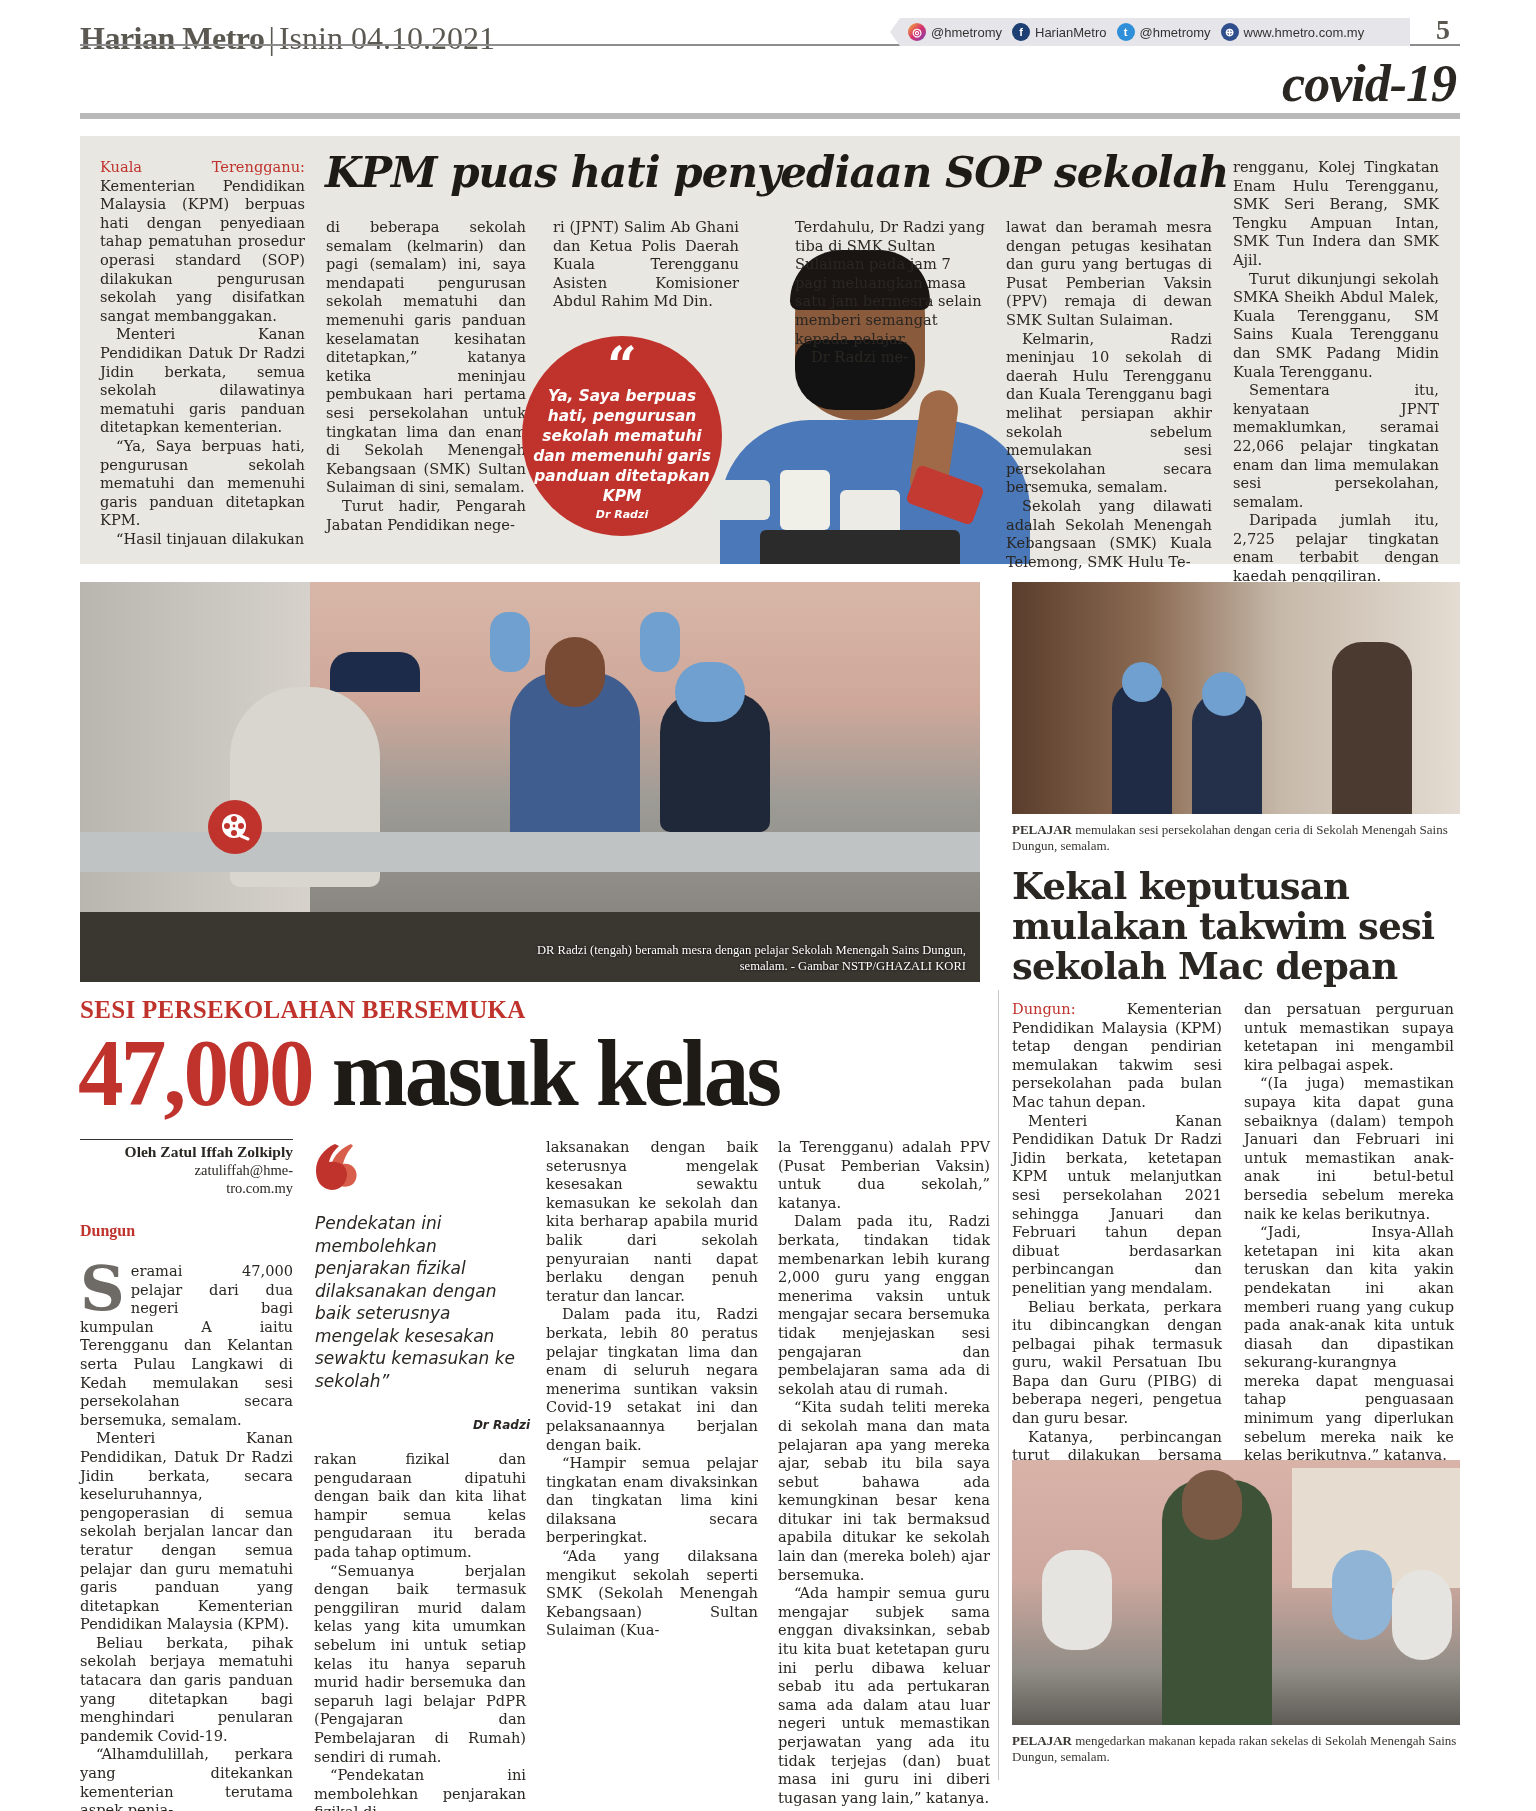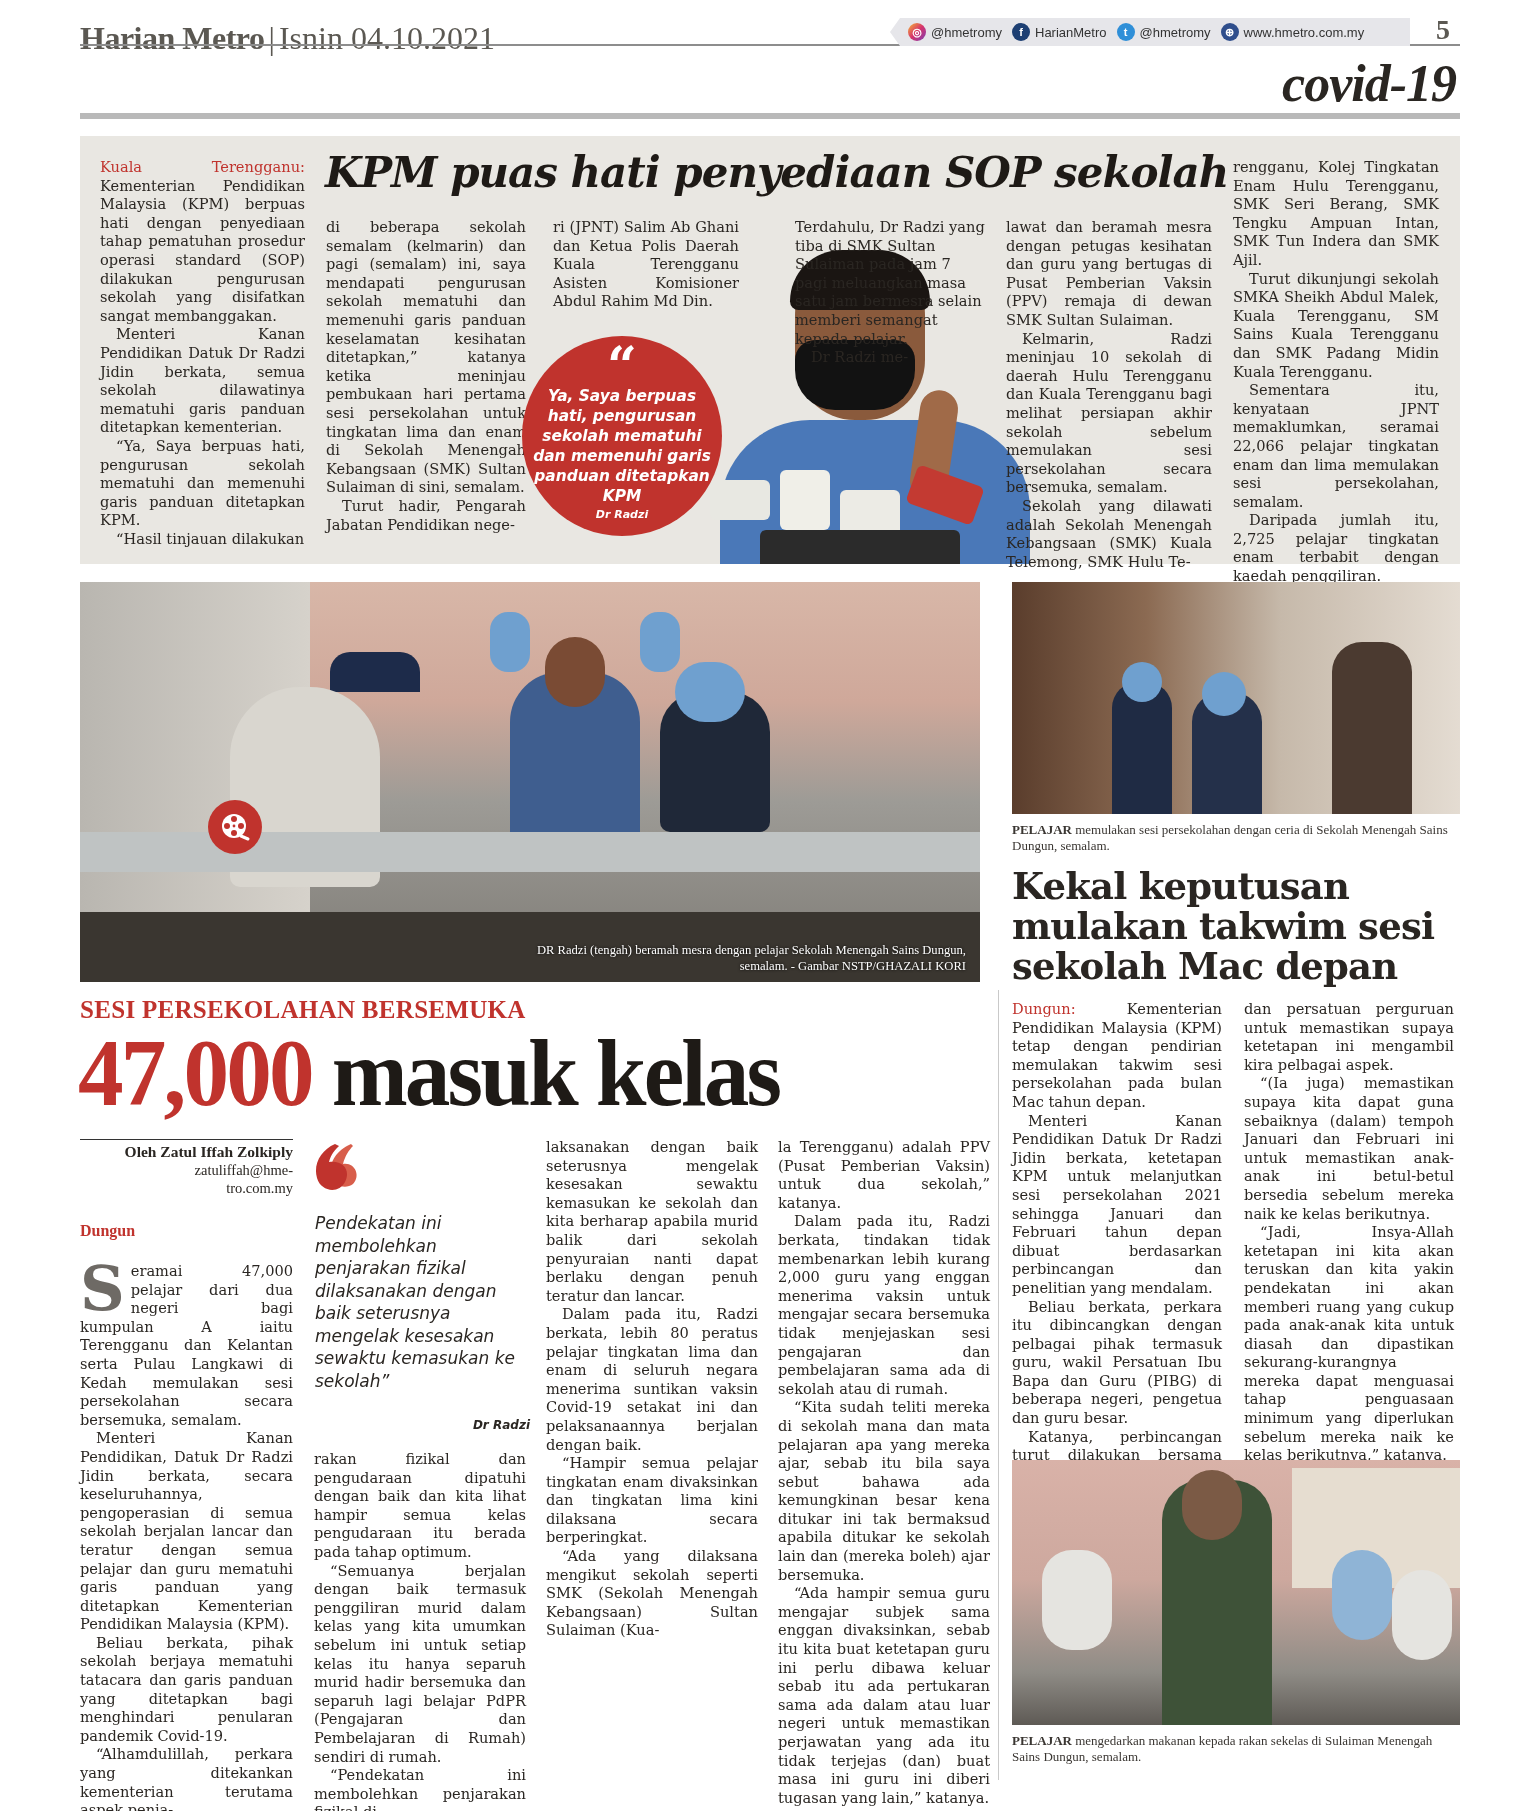--- a/index.html
+++ b/index.html
@@ -205,21 +205,21 @@
 
 <div class="photo" style="left:1012px;top:1460px;width:448px;height:265px;background:linear-gradient(180deg,#d9b2a8 0%,#cda89e 45%,#8f8c86 80%,#5e5a55 100%);">
   <div style="position:absolute;left:280px;top:8px;width:168px;height:120px;background:#e6ddd0;"></div>
   <div style="position:absolute;left:150px;top:20px;width:110px;height:245px;background:#3e5238;border-radius:40px 40px 0 0;"></div>
   <div style="position:absolute;left:170px;top:10px;width:60px;height:70px;background:#7b5a45;border-radius:30px;"></div>
   <div style="position:absolute;left:30px;top:90px;width:70px;height:100px;background:#e5e4e0;border-radius:30px;"></div>
   <div style="position:absolute;left:320px;top:90px;width:60px;height:90px;background:#8fb4d6;border-radius:30px;"></div>
   <div style="position:absolute;left:380px;top:110px;width:60px;height:90px;background:#e5e4e0;border-radius:30px;"></div>
 </div>
 <div class="caption" style="left:1012px;top:1733px;width:448px;">
-  <b>PELAJAR</b><span> mengedarkan makanan kepada rakan sekelas di Sulaiman Menengah Sains Dungun, semalam.</span>
+  <b>PELAJAR</b><span> mengedarkan makanan kepada rakan sekelas di Sekolah Menengah Sains Dungun, semalam.</span>
 </div>
 
 <div id="kicker" class="abs">SESI PERSEKOLAHAN BERSEMUKA</div>
 <div id="main-headline" class="abs">
   <span class="red">47,000</span>
   <span class="blk">masuk kelas</span>
 </div>
 
 <div id="byline-rule" class="abs"></div>
 <div id="byline" class="abs">

